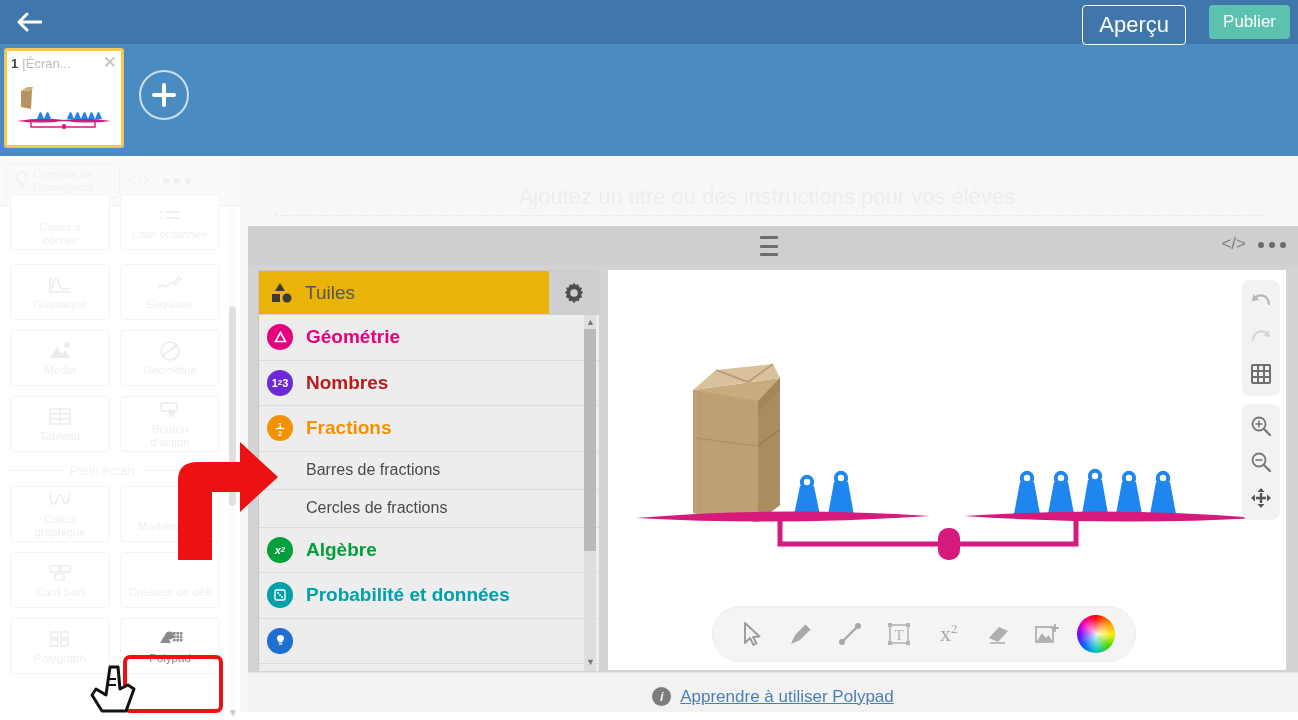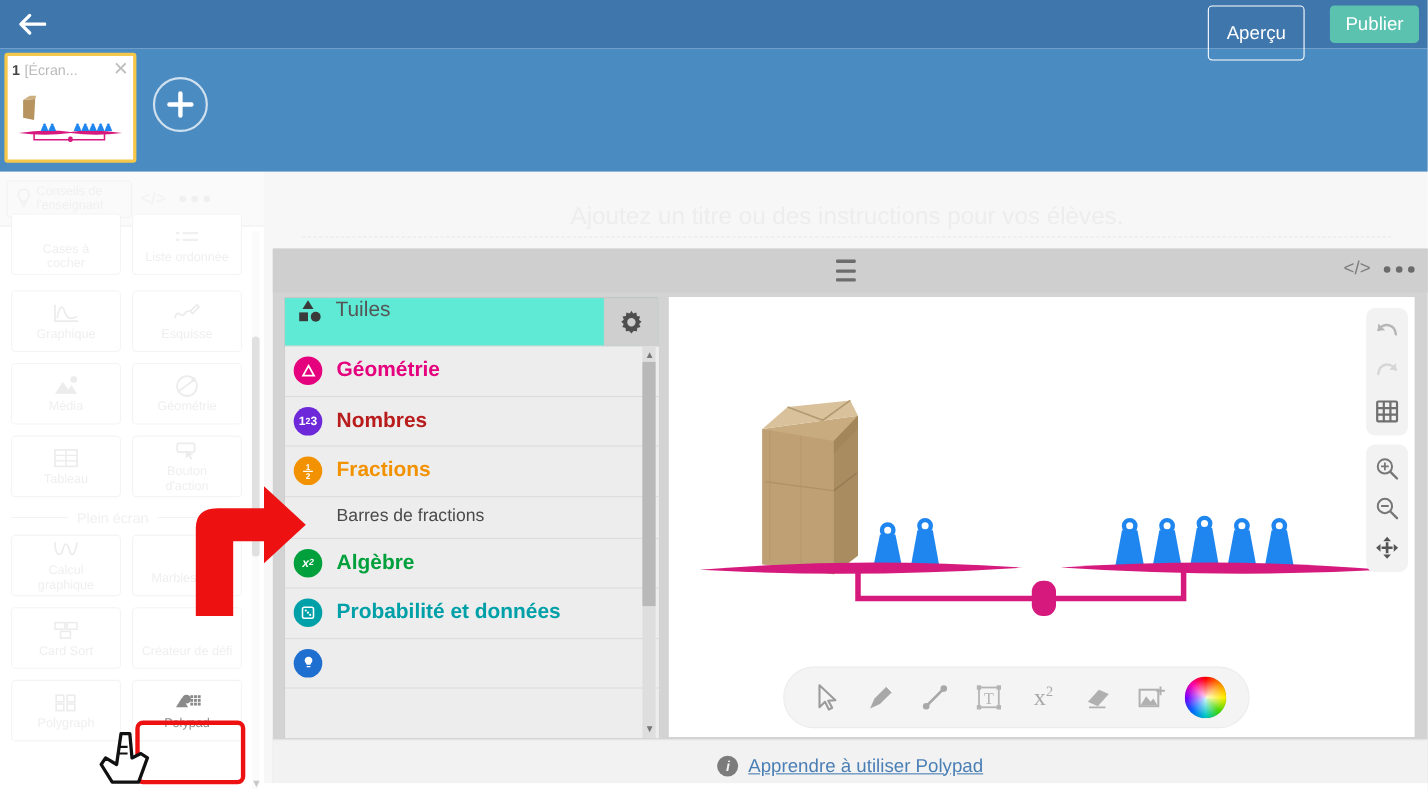--- a/index.html
+++ b/index.html
@@ -17,24 +17,24 @@
     background: #3f77ad;
     z-index: 40;
   }
   .back-arrow {
     position: absolute; left: 12px; top: 6px; width: 34px; height: 32px;
     display: flex; align-items: center; justify-content: center;
     cursor: pointer;
   }
   .btn-apercu {
     position: absolute; right: 112px; top: 5px;
-    height: 50px; padding: 0 16px;
+    height: 40px; padding: 0 16px;
     border: 1px solid #ffffff; border-radius: 4px;
     background: transparent; color: #ffffff;
-    font-size: 17px; line-height: 32px; cursor: pointer;
+    font-size: 22px; line-height: 32px; cursor: pointer;
     font-family: "Liberation Sans", sans-serif;
   }
   .btn-publier {
     position: absolute; right: 8px; top: 5px;
     height: 34px; padding: 0 14px;
     border: none; border-radius: 4px;
     background: #5bc2b0; color: #ffffff;
     font-size: 17px; line-height: 34px; cursor: pointer;
     font-family: "Liberation Sans", sans-serif;
   }
@@ -185,22 +185,22 @@
   .comp-dots { position: absolute; right: 12px; top: 16px; display: flex; gap: 5px; cursor: pointer; }
   .comp-dots i { width: 6px; height: 6px; border-radius: 50%; background: #6b6b6b; display: block; }
 
   
   .tiles {
     position: absolute; left: 10px; top: 44px; width: 340px; height: 400px;
     background: #ededed; border: 1px solid #c6c6c6;
   }
   .tiles-head {
     position: absolute; left: 0; top: 0; width: 340px; height: 44px;
-    background: #5eead4; border-bottom: 1px solid #d2d2d2;
-    display: flex; 
+    background: #eab308; border-bottom: 1px solid #d2d2d2;
+    display: flex; align-items: center;
   }
   .tiles-head-label { font-size: 19px; color: #555; margin-left: 6px; }
   .tiles-gear {
     position: absolute; right: 0; top: 0; width: 50px; height: 44px;
     background: #cfcfcf; display: flex; align-items: center; justify-content: center;
     cursor: pointer;
   }
   .tiles-list {
     position: absolute; left: 0; top: 44px; width: 340px; height: 356px;
     overflow: hidden; background: #ededed;
@@ -578,20 +578,21 @@
               <svg width="14" height="17" viewBox="0 0 14 17">
                   <text x="7" y="7.6" font-size="7.5" fill="#fff" text-anchor="middle" font-family="Liberation Sans">1</text>
                   <path d="M2.5 8.6 L11.5 8.6" stroke="#fff" stroke-width="1.1"></path>
                   <text x="7" y="15.6" font-size="7.5" fill="#fff" text-anchor="middle" font-family="Liberation Sans">2</text>
                 </svg>
             </span>
             <span class="txt" style="color:#f39200;">Fractions</span>
           </div>
 
           <div class="tl-sub">Barres de fractions</div>
+          <div class="tl-sub">Cercles de fractions</div>
 
           <div class="tl-row">
             <span class="badge" style="background:#00a03c;font-style:italic;">x<sup style="font-size:8px">2</sup></span>
             <span class="txt" style="color:#00a03c;">Algèbre</span>
           </div>
 
           <div class="tl-row">
             <span class="badge" style="background:#00a0a8;">
               <svg width="16" height="16" viewBox="0 0 16 16">
                   <rect x="3" y="3" width="10" height="10" rx="1.6" fill="none" stroke="#fff" stroke-width="1.4"></rect>

